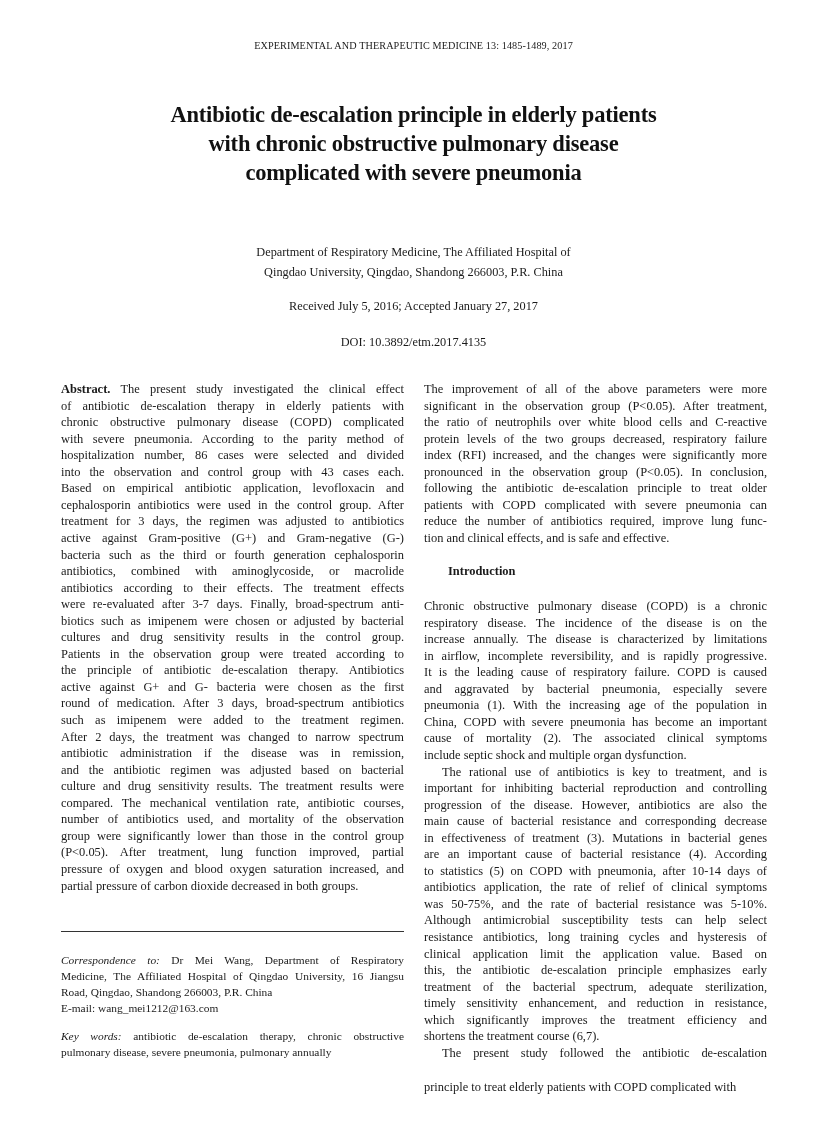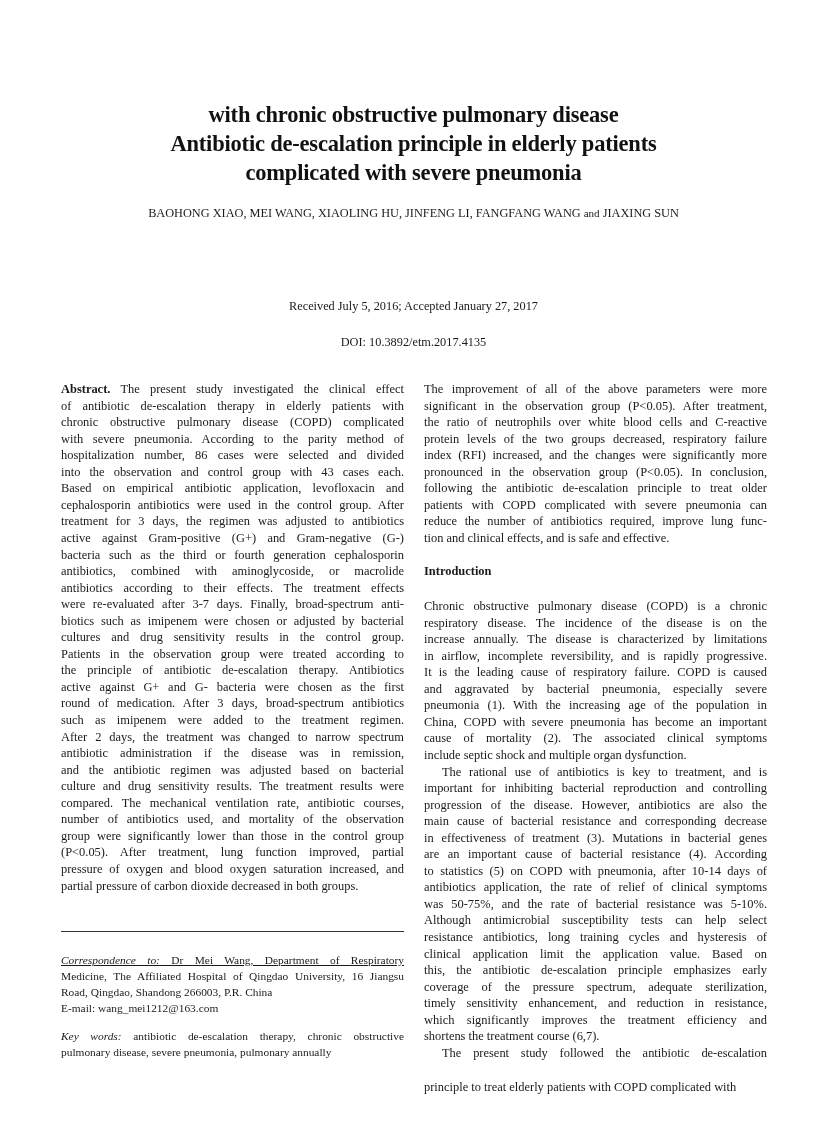--- a/index.html
+++ b/index.html
@@ -23,33 +23,33 @@
   .heading { position: absolute; font-weight: bold; font-size: 12.45px; }
   .rule { position: absolute; left: 61px; top: 931px; width: 343px; height: 1px; background: #333; }
   .italic { font-style: italic; }
   .small { font-size: 11.4px; }
 </style>
 </head>
 <body>
 
 <div class="page">
 
+  <div class="running-head">EXPERIMENTAL AND THERAPEUTIC MEDICINE  13:  1485-1489,  2017</div>
 
   <div class="title">
+    <div>Antibiotic de-escalation principle in elderly patients</div>
     <div>with chronic obstructive pulmonary disease</div>
-    <div>Antibiotic de-escalation principle in elderly patients</div>
     <div>complicated with severe pneumonia</div>
   </div>
 
-  <div class="authors">
-    <span>BAOHONG XIAO,  MEI WANG,  XIAOLING HU,  JINFENG LI,  FANGFANG WANG</span>
-    <span class="and">and</span>
-    <span>JIAXING SUN</span>
+
+  <div class="affil">
+    <div>Department of Respiratory Medicine, The Affiliated Hospital of</div>
+    <div>Qingdao University, Qingdao, Shandong 266003, P.R. China</div>
   </div>
-
 
   <div class="dates">Received July 5, 2016;  Accepted January 27, 2017</div>
   <div class="doi">DOI: 10.3892/etm.2017.4135</div>
 
   <div class="col col-left" style="top:381px;" id="left-col">
       <div class="line" style="top: 0px;"><span class="abs-label">Abstract.</span><span> The present study investigated the clinical effect</span></div>
       <div class="line" style="top: 16.55px;">of antibiotic de-escalation therapy in elderly patients with</div>
       <div class="line" style="top: 33.1px;">chronic obstructive pulmonary disease (COPD) complicated</div>
       <div class="line" style="top: 49.65px;">with severe pneumonia. According to the parity method of</div>
       <div class="line" style="top: 66.2px;">hospitalization number, 86 cases were selected and divided</div>
@@ -77,21 +77,21 @@
       <div class="line" style="top: 430.3px;">number of antibiotics used, and mortality of the observation</div>
       <div class="line" style="top: 446.85px;">group were significantly lower than those in the control group</div>
       <div class="line" style="top: 463.4px;">(P&lt;0.05). After treatment, lung function improved, partial</div>
       <div class="line" style="top: 479.95px;">pressure of oxygen and blood oxygen saturation increased, and</div>
       <div class="line last" style="top: 496.5px;">partial pressure of carbon dioxide decreased in both groups.</div>
     </div>
 
   <div class="rule"></div>
 
   <div class="col col-left" style="top:952px;" id="corr-col">
-      <div class="line small" style="top: 0px; text-decoration: underline;"><span class="italic">Correspondence to:</span><span> Dr Mei Wang, Department of Respiratory</span></div>
+      <div class="line small" style="top: 0px;"><span class="italic">Correspondence to:</span><span> Dr Mei Wang, Department of Respiratory</span></div>
       <div class="line small" style="top: 16px;">Medicine, The Affiliated Hospital of Qingdao University, 16 Jiangsu</div>
       <div class="line last small" style="top: 32px;">Road, Qingdao, Shandong 266003, P.R. China</div>
       <div class="line last small" style="top: 48px;">E-mail: wang_mei1212@163.com</div>
     </div>
   <div class="col col-left" style="top:1028px;" id="kw-col">
       <div class="line small" style="top: 0px;"><span class="italic">Key words:</span><span> antibiotic de-escalation therapy, chronic obstructive</span></div>
       <div class="line last small" style="top: 16px;">pulmonary disease, severe pneumonia, pulmonary annually</div>
     </div>
 
   <div class="col col-right" style="top:381px;" id="right-abs">
@@ -100,21 +100,21 @@
       <div class="line" style="top: 33.1px;">the ratio of neutrophils over white blood cells and C-reactive</div>
       <div class="line" style="top: 49.65px;">protein levels of the two groups decreased, respiratory failure</div>
       <div class="line" style="top: 66.2px;">index (RFI) increased, and the changes were significantly more</div>
       <div class="line" style="top: 82.75px;">pronounced in the observation group (P&lt;0.05). In conclusion,</div>
       <div class="line" style="top: 99.3px;">following the antibiotic de-escalation principle to treat older</div>
       <div class="line" style="top: 115.85px;">patients with COPD complicated with severe pneumonia can</div>
       <div class="line" style="top: 132.4px;">reduce the number of antibiotics required, improve lung func-</div>
       <div class="line last" style="top: 148.95px;">tion and clinical effects, and is safe and effective.</div>
     </div>
 
-  <div class="heading" style="left:424px; top:564px;">Introduction</div>
+  <div class="heading" style="left:448px; top:564px;">Introduction</div>
 
   <div class="col col-right" style="top:598px;" id="intro-col">
       <div class="line" style="top: 0px;">Chronic obstructive pulmonary disease (COPD) is a chronic</div>
       <div class="line" style="top: 16.55px;">respiratory disease. The incidence of the disease is on the</div>
       <div class="line" style="top: 33.1px;">increase annually. The disease is characterized by limitations</div>
       <div class="line" style="top: 49.65px;">in airflow, incomplete reversibility, and is rapidly progressive.</div>
       <div class="line" style="top: 66.2px;">It is the leading cause of respiratory failure. COPD is caused</div>
       <div class="line" style="top: 82.75px;">and aggravated by bacterial pneumonia, especially severe</div>
       <div class="line" style="top: 99.3px;">pneumonia (1). With the increasing age of the population in</div>
       <div class="line" style="top: 115.85px;">China, COPD with severe pneumonia has become an important</div>
@@ -126,20 +126,20 @@
       <div class="line" style="top: 215.15px;">main cause of bacterial resistance and corresponding decrease</div>
       <div class="line" style="top: 231.7px;">in effectiveness of treatment (3). Mutations in bacterial genes</div>
       <div class="line" style="top: 248.25px;">are an important cause of bacterial resistance (4). According</div>
       <div class="line" style="top: 264.8px;">to statistics (5) on COPD with pneumonia, after 10-14 days of</div>
       <div class="line" style="top: 281.35px;">antibiotics application, the rate of relief of clinical symptoms</div>
       <div class="line" style="top: 297.9px;">was 50-75%, and the rate of bacterial resistance was 5-10%.</div>
       <div class="line" style="top: 314.45px;">Although antimicrobial susceptibility tests can help select</div>
       <div class="line" style="top: 331px;">resistance antibiotics, long training cycles and hysteresis of</div>
       <div class="line" style="top: 347.55px;">clinical application limit the application value. Based on</div>
       <div class="line" style="top: 364.1px;">this, the antibiotic de-escalation principle emphasizes early</div>
-      <div class="line" style="top: 380.65px;">coverage of the pressure spectrum, adequate sterilization,</div>
+      <div class="line" style="top: 380.65px;">treatment of the bacterial spectrum, adequate sterilization,</div>
       <div class="line" style="top: 397.2px;">timely sensitivity enhancement, and reduction in resistance,</div>
       <div class="line" style="top: 413.75px;">which significantly improves the treatment efficiency and</div>
       <div class="line last" style="top: 430.3px;">shortens the treatment course (6,7).</div>
       <div class="line indent" style="top: 446.85px;">The present study followed the antibiotic de-escalation</div>
       <div class="line last" style="top: 463.4px; margin-top: 18px;">principle to treat elderly patients with COPD complicated with</div>
     </div>
 </div>
 
 </body></html>

